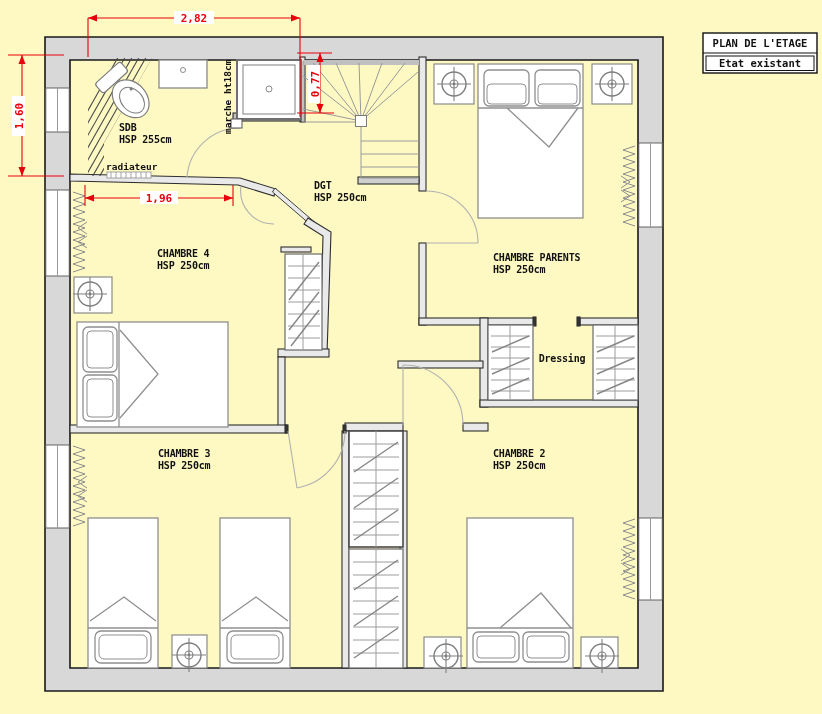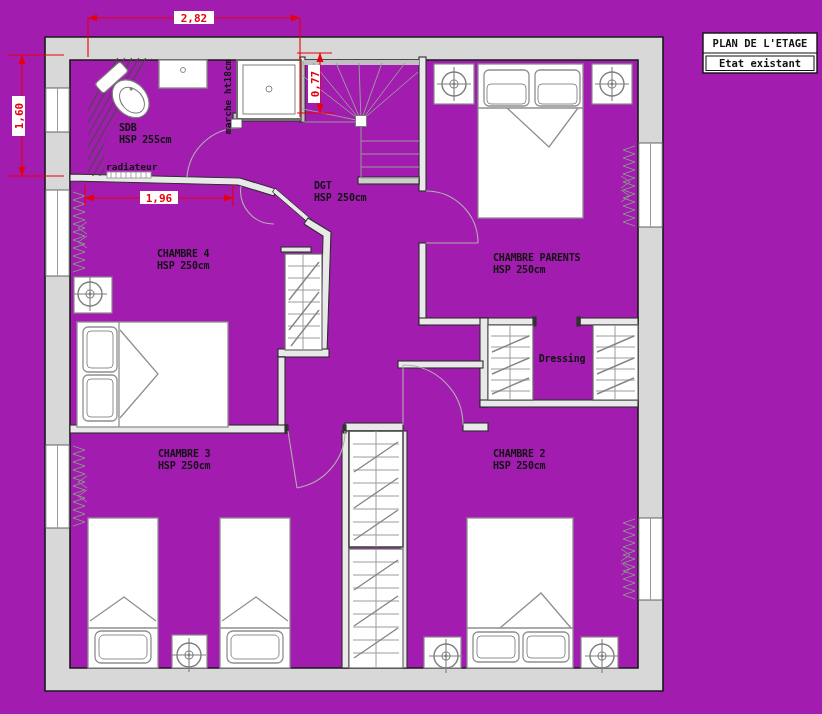--- a/index.html
+++ b/index.html
@@ -1,16 +1,16 @@
 <!DOCTYPE html>
 <html><head>
 <meta charset="utf-8">
 <style>
   html,body{margin:0;padding:0;background:#ffffff;}
-  #stage{position:relative;width:822px;height:714px;background:#a21caf;overflow:hidden;
+  #stage{position:relative;width:822px;height:714px;background:#fef9c3;overflow:hidden;
          font-family:"DejaVu Sans Mono", monospace;}
   svg{position:absolute;left:0;top:0;}
   text{fill:#111;}
   .room-label{font-size:10px;font-weight:bold;letter-spacing:-0.2px;}
   .small-label{font-size:9.5px;font-weight:bold;}
   .dim-label{font-size:11px;font-weight:bold;fill:#e8000a;}
   .legend-title{font-size:10.5px;font-weight:bold;}
 </style>
 </head>
 <body>

